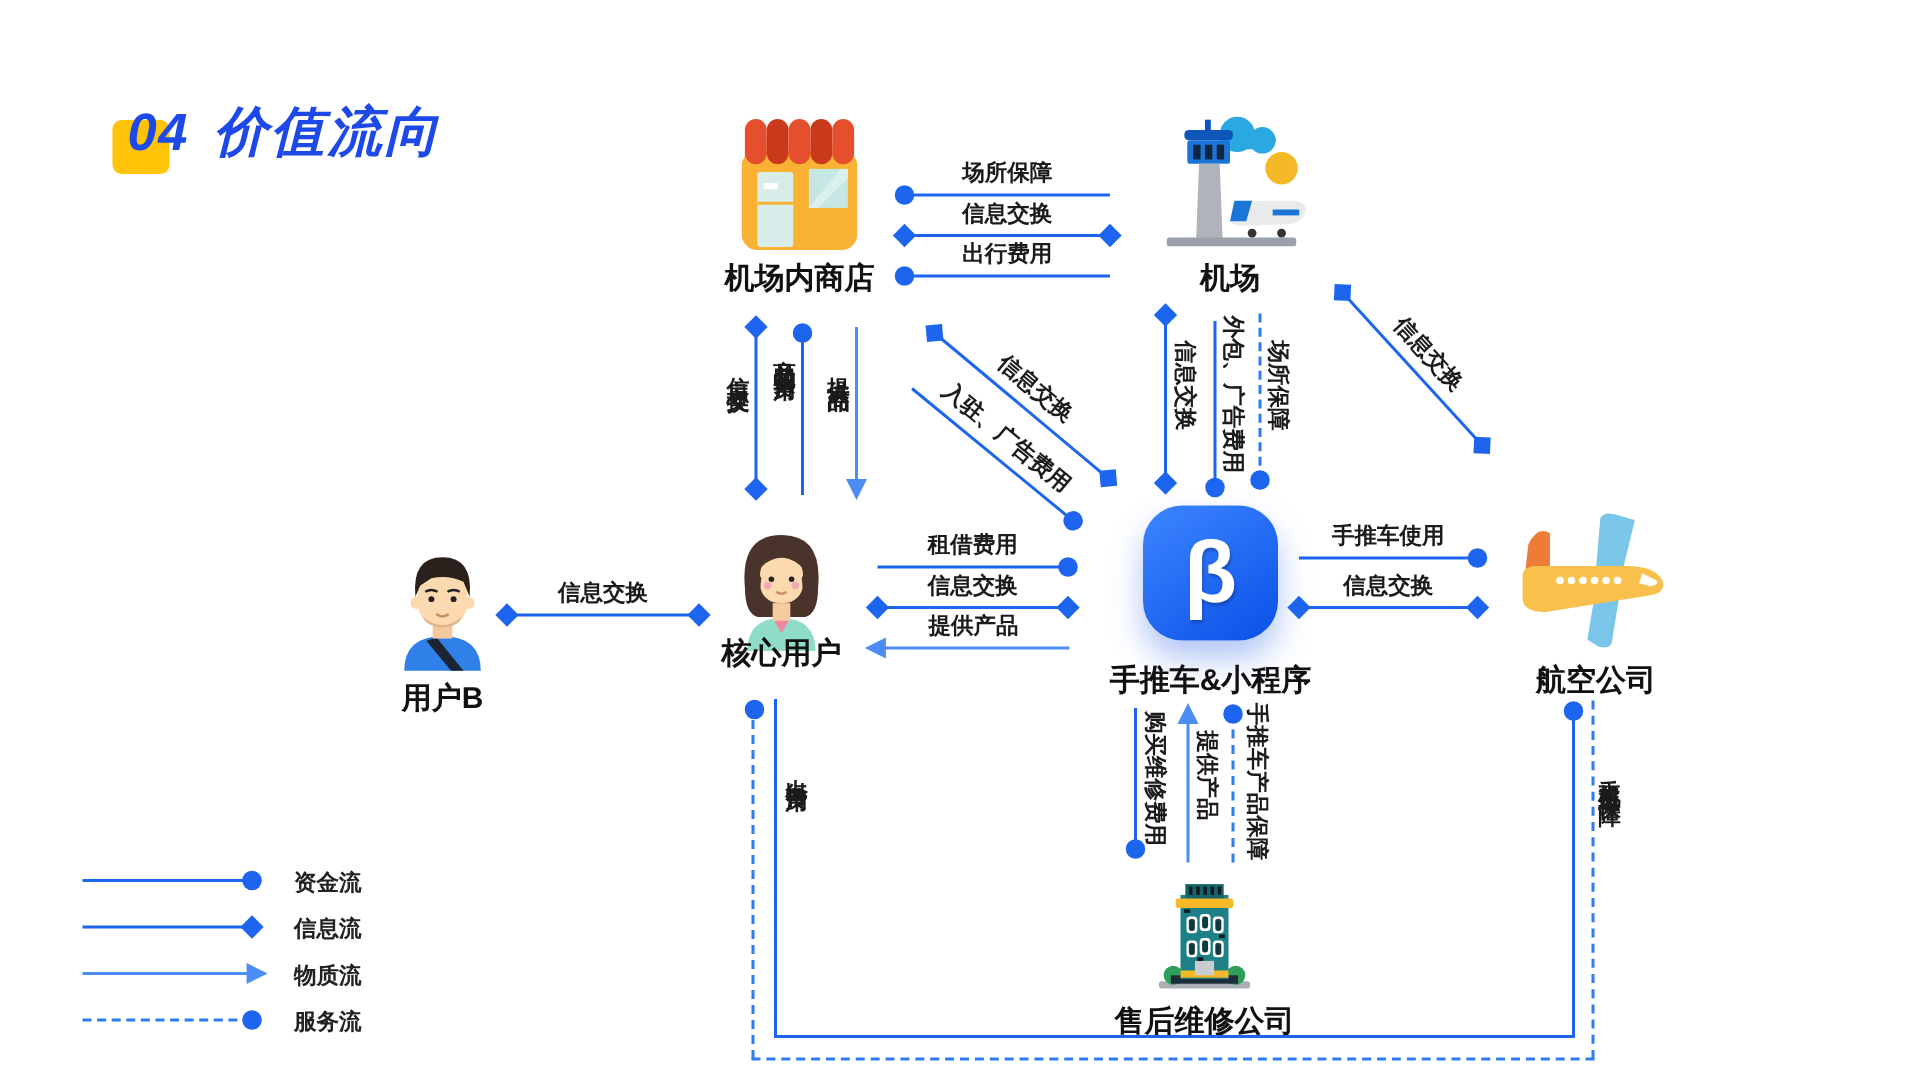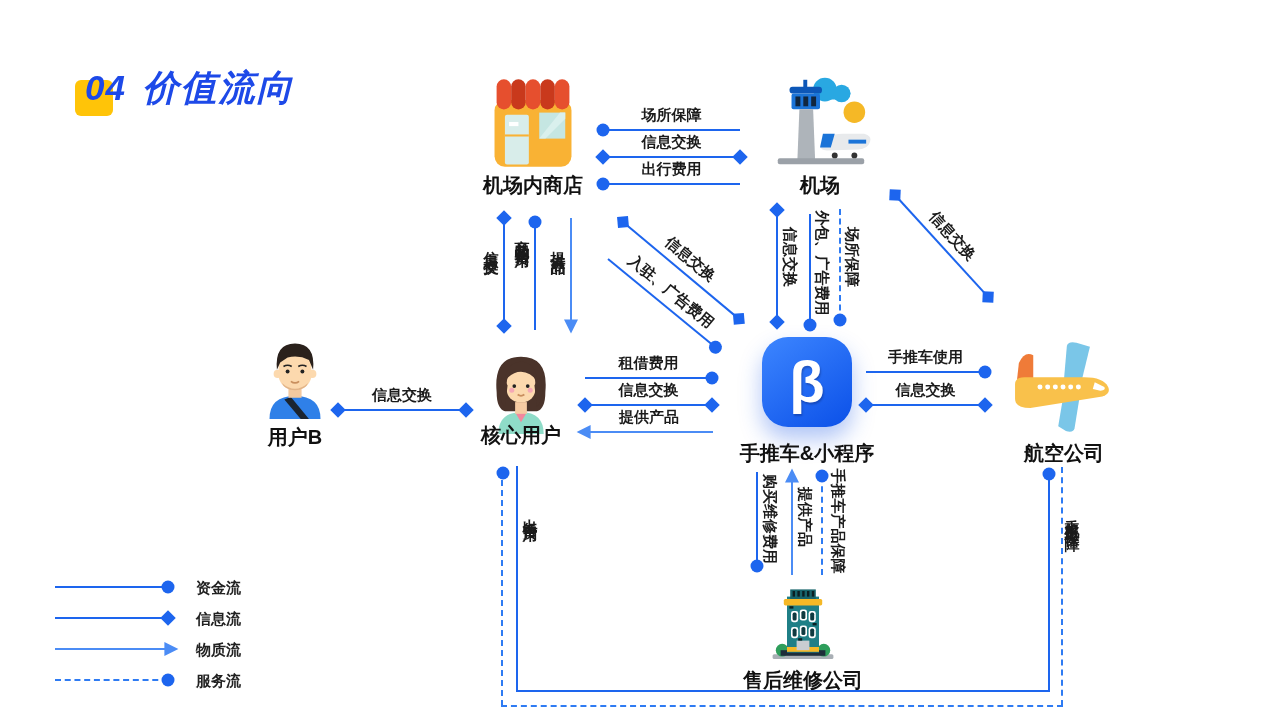--- a/index.html
+++ b/index.html
@@ -113,21 +113,21 @@
         <rect x="23" y="40" width="23" height="48" rx="2" fill="#D8EDEA"></rect>
         <rect x="27" y="47" width="9" height="4" fill="#ffffff"></rect>
         <line x1="23" y1="60" x2="46" y2="60" stroke="#F9B234" stroke-width="2"></line>
         <rect x="56" y="38" width="25" height="25" fill="#C5E6E2"></rect>
         <polygon points="56,63 76,38 81,38 81,44 62,63" fill="#D9F0ED"></polygon>
       </svg>
     </div>
     <div class="elabel" style="top:99px;">机场内商店</div>
   </div>
 
-  <div class="entity" style="left:258px;top:336px;width:74px;">
+  <div class="entity" style="left:258px;top:364px;width:74px;">
     <div class="icon">
       <svg width="74" height="84" viewBox="0 0 90 100">
         <path d="M14 100 Q14 72 45 72 Q76 72 76 100 Z" fill="#2F80E8"></path>
         <polygon points="40,73 62,100 52,100 32,76" fill="#1B2430"></polygon>
         <rect x="37" y="58" width="16" height="16" fill="#F3C9A0"></rect>
         <circle cx="24" cy="45" r="5" fill="#FCD9AE"></circle>
         <circle cx="66" cy="45" r="5" fill="#FCD9AE"></circle>
         <rect x="25" y="18" width="40" height="46" rx="18" fill="#FCD9AE"></rect>
         <path d="M29 56 Q45 70 61 56 Q58 64 45 65 Q32 64 29 56 Z" fill="#E2B488"></path>
         <path d="M23 40 Q20 8 45 8 Q70 8 67 40 L62 28 Q50 22 36 25 L27 31 Z" fill="#2A211C"></path>

